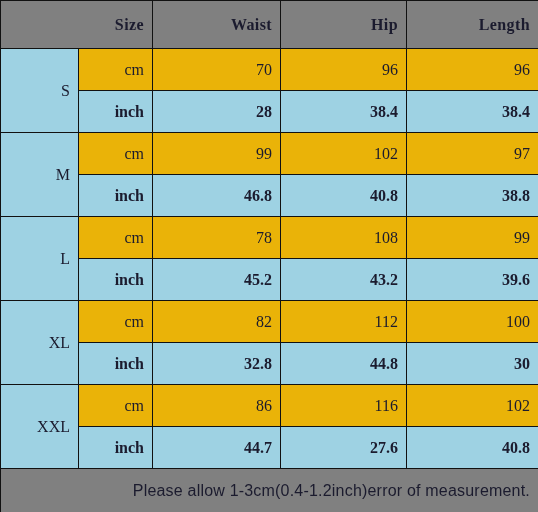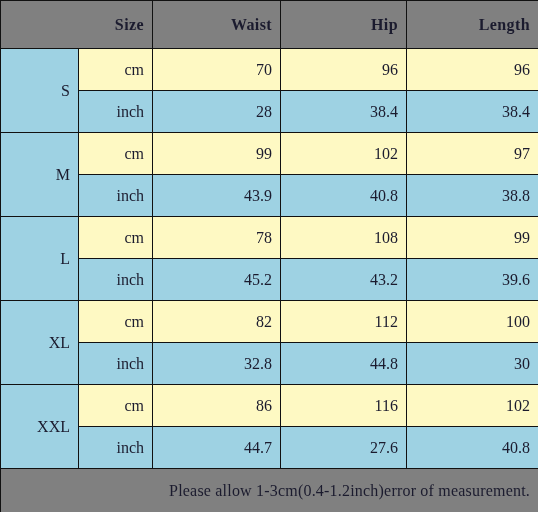--- a/index.html
+++ b/index.html
@@ -43,32 +43,33 @@
     font-weight: bold;
     font-size: 17px;
     color: #0d0d0d;
     letter-spacing: 0.4px;
   }
   td.size-cell {
     background: #9ed2e3;
     font-size: 16px;
   }
   td.cm {
-    background: #fef9c3;
+    background: #eab308;
   }
   td.inch {
     background: #9ed2e3;
+    font-weight: bold;
   }
   td.unit-label {
     font-size: 14px;
   }
   td.footer-cell {
     background: #808080;
     color: #ef2020;
-    font-family: Liberation Serif, serif;
+    font-family: Liberation Sans, sans-serif;
     font-size: 14px;
     letter-spacing: 0.2px;
   }
 </style>
 </head>
 <body>
 
 <table id="size-chart">
   <colgroup>
     <col class="c-size">
@@ -101,21 +102,21 @@
 
     <tr class="data-row">
       <td class="size-cell" rowspan="2">M</td>
       <td class="cm unit-label">cm</td>
       <td class="cm">99</td>
       <td class="cm">102</td>
       <td class="cm">97</td>
     </tr>
     <tr class="data-row">
       <td class="inch unit-label">inch</td>
-      <td class="inch">43.9</td>
+      <td class="inch">46.8</td>
       <td class="inch">40.8</td>
       <td class="inch">38.8</td>
     </tr>
 
     <tr class="data-row">
       <td class="size-cell" rowspan="2">L</td>
       <td class="cm unit-label">cm</td>
       <td class="cm">78</td>
       <td class="cm">108</td>
       <td class="cm">99</td>

